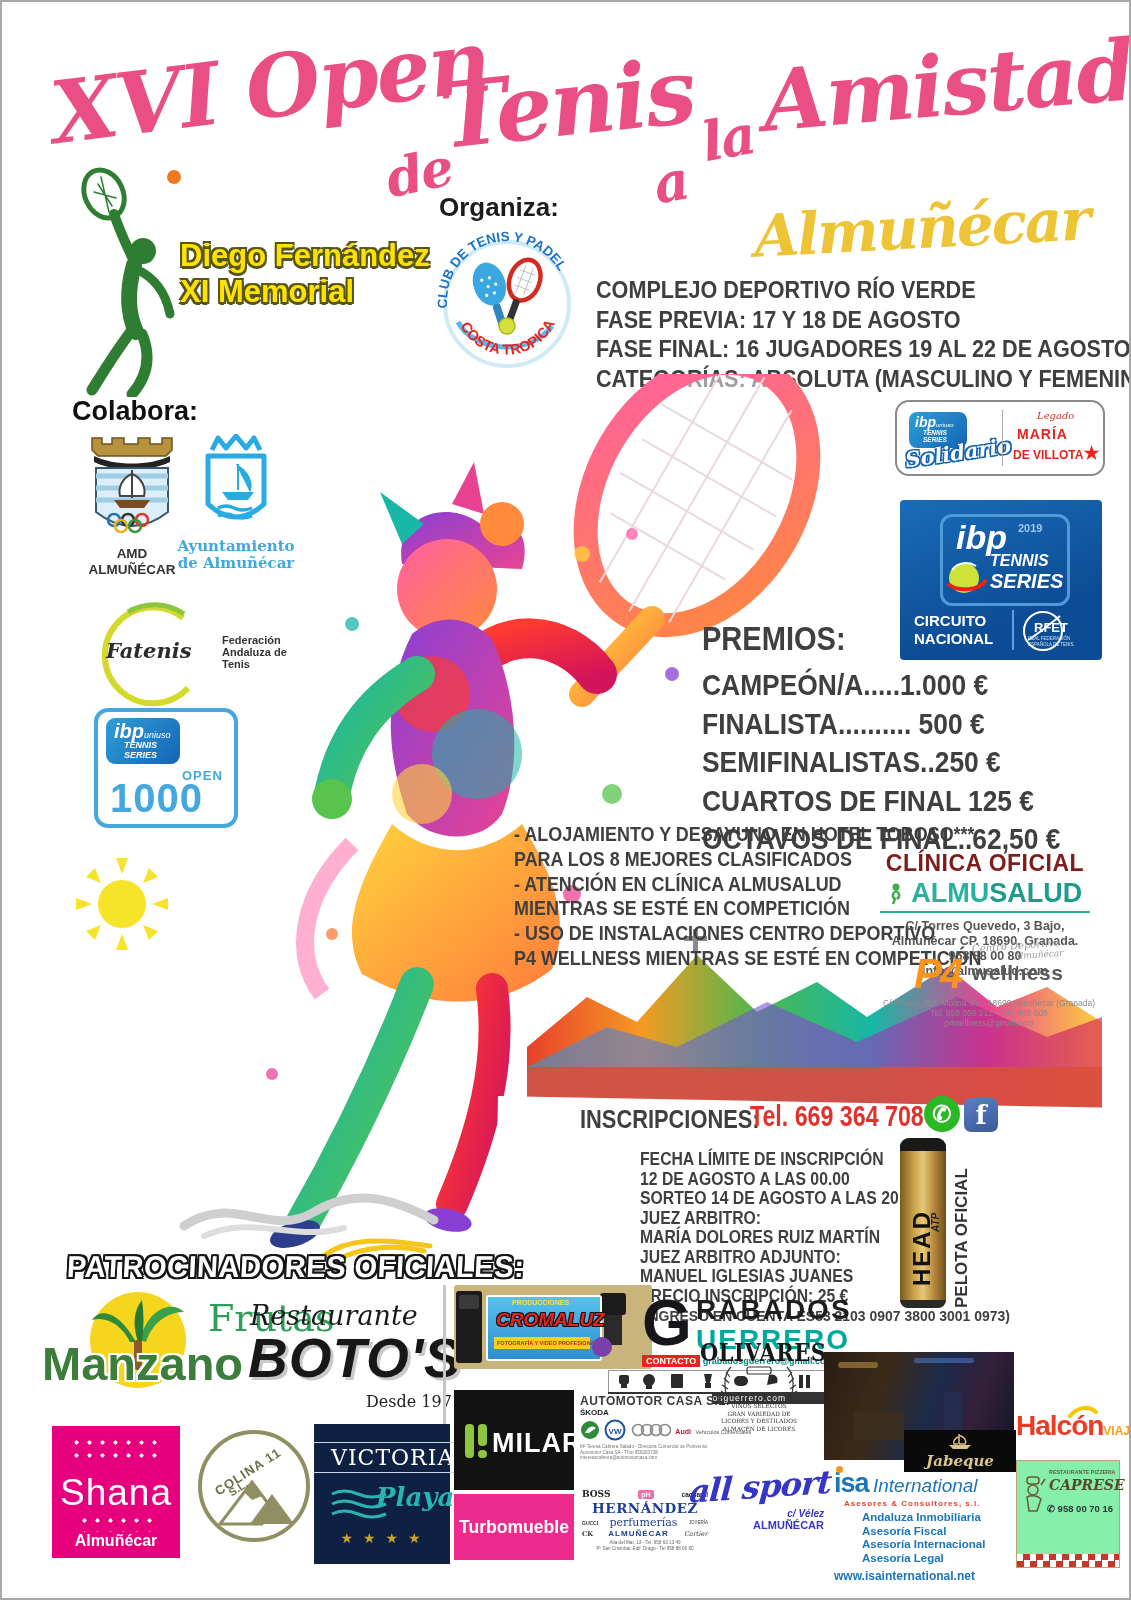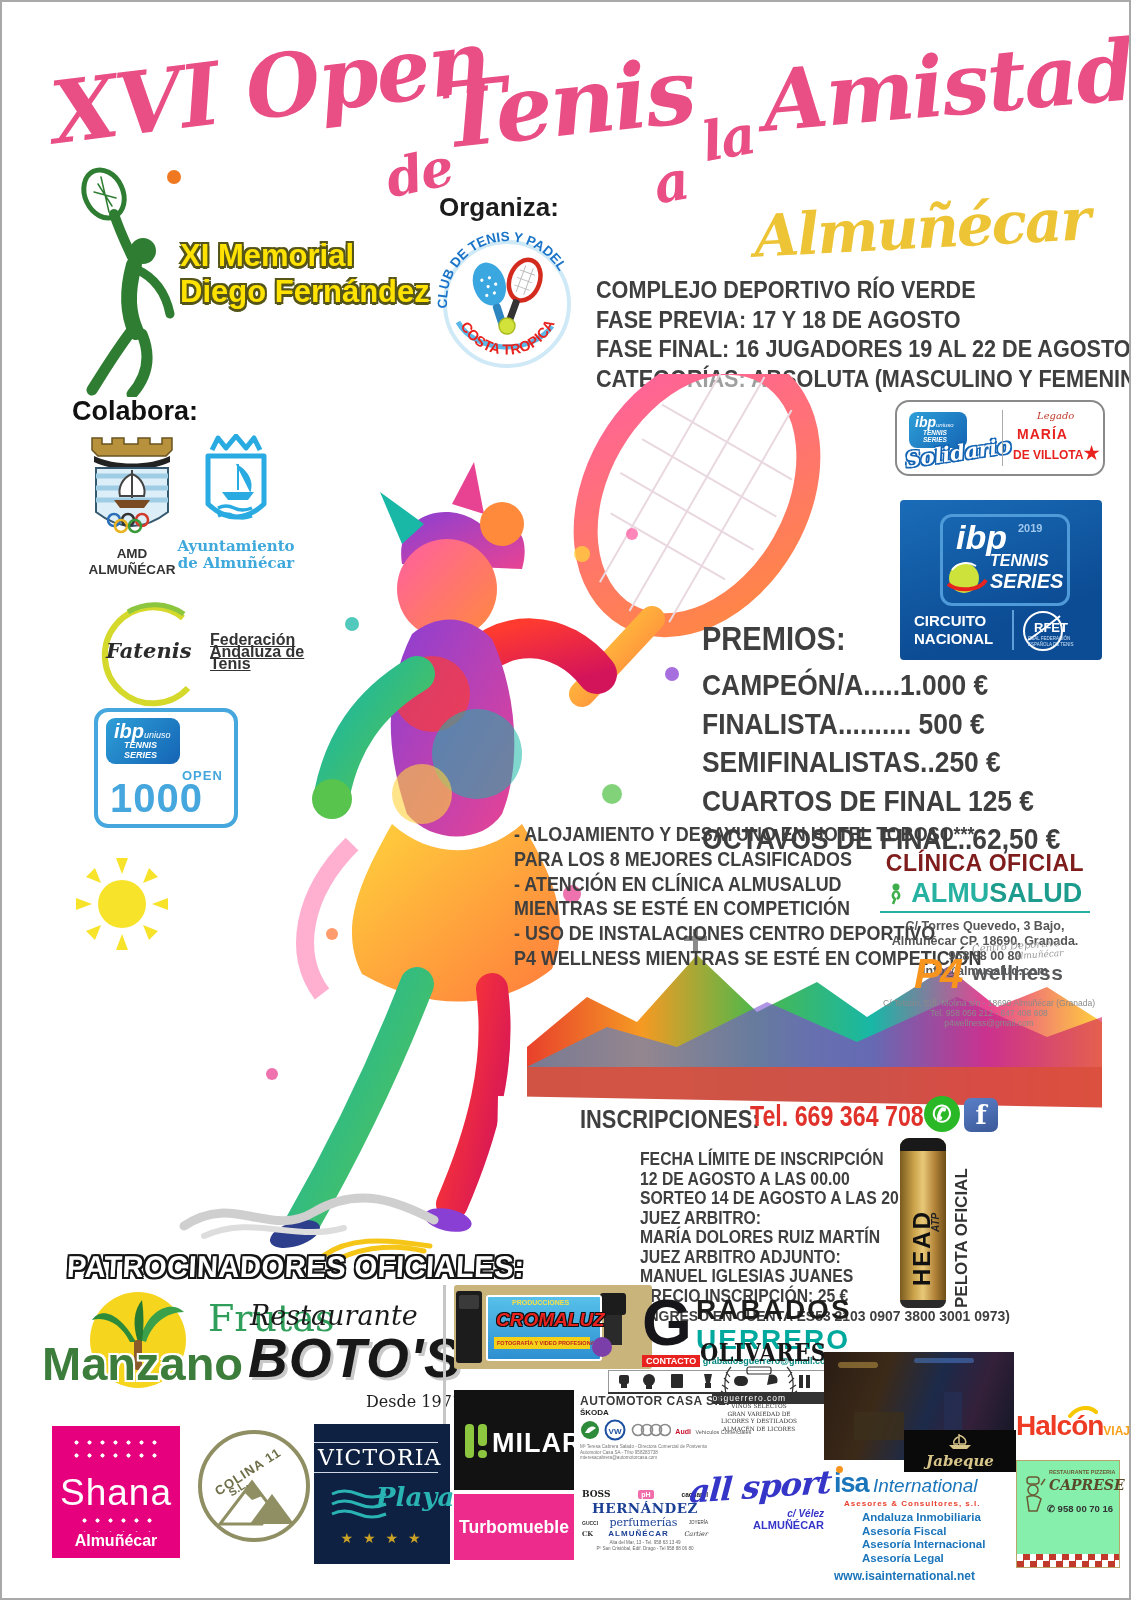--- a/index.html
+++ b/index.html
@@ -36,22 +36,22 @@
       <path d="M80 103 C 72 132 74 152 82 170" stroke-width="16"></path>
       <path d="M82 107 C 102 116 112 132 116 152" stroke-width="9"></path>
       <path d="M78 168 C 60 192 48 212 38 228" stroke-width="11"></path>
       <path d="M88 172 C 98 196 92 216 78 232" stroke-width="11"></path>
     </g>
     <circle cx="89" cy="89" r="13" fill="#2e7d32"></circle>
     <circle cx="120" cy="15" r="7" fill="#f07820"></circle>
   </svg>
 
   <div class="abs outline-yel" style="left:178px;top:236px;font-size:31px;line-height:36px;">
+    <div>Diego Fernández</div>
     <div>XI Memorial</div>
-    <div>Diego Fernández</div>
   </div>
 
   <div class="abs" style="left:437px;top:190px;font-size:26px;font-weight:bold;color:#1c1c1c;">Organiza:</div>
   <svg class="abs" style="left:426px;top:220px;" width="158" height="158" viewBox="0 0 158 158">
     <circle cx="79" cy="82" r="62" fill="#fff" stroke="#cfe9f7" stroke-width="4"></circle>
     <path id="arcT" d="M 20 90 A 60 60 0 1 1 138 90" fill="none"></path>
     <path id="arcB" d="M 30 98 A 52 52 0 0 0 128 98" fill="none"></path>
     <text font-size="13.5" font-weight="bold" fill="#1a74c8" font-family="Liberation Sans,sans-serif"><textPath href="#arcT" startOffset="4">CLUB DE TENIS Y PADEL</textPath></text>
     <path d="M 30 100 A 52 40 0 0 0 124 104" stroke="#5bb8e8" stroke-width="5" fill="none"></path>
     <g transform="rotate(-18 62 64)">
@@ -213,21 +213,21 @@
     <div>de Almuñécar</div>
   </div>
 
   <svg class="abs" style="left:86px;top:596px;" width="120" height="118" viewBox="0 0 120 118">
     <path d="M 95 20 A 48 48 0 1 0 100 90" fill="none" stroke="#d4d92c" stroke-width="6"></path>
     <path d="M 40 14 A 52 52 0 0 1 96 16" fill="none" stroke="#8cc63f" stroke-width="5"></path>
   </svg>
   <div class="abs" style="left:104px;top:636px;font-size:21px;font-style:italic;color:#2b2b2b;font-family:'DejaVu Serif',serif;">
     <span style="color:#2b2b2b;font-weight:bold;">Fatenis</span>
   </div>
-  <div class="abs" style="left:208px;top:632px;font-size:16px;color:#333;line-height:12px;font-weight:bold;text-decoration:underline;">
+  <div class="abs" style="left:220px;top:632px;font-size:11px;color:#333;line-height:12px;font-weight:bold;">
     <div>Federación</div>
     <div>Andaluza de</div>
     <div>Tenis</div>
   </div>
 
   <div class="abs" style="left:92px;top:706px;width:136px;height:112px;border:4px solid #45a7dd;border-radius:14px;background:#fff;">
     <div style="position:absolute;left:8px;top:6px;width:74px;height:46px;background:linear-gradient(135deg,#2e9fd8,#1464b4);border-radius:9px;"></div>
     <div class="abs" style="left:16px;top:8px;font-size:20px;font-style:italic;font-weight:bold;color:#fff;"><span>ibp</span><span style="font-size:9px;font-weight:normal;">uniuso</span></div>
     <div class="abs" style="left:26px;top:28px;font-size:9px;font-style:italic;font-weight:bold;color:#fff;">TENNIS</div>
     <div class="abs" style="left:26px;top:38px;font-size:9px;font-style:italic;font-weight:bold;color:#fff;">SERIES</div>
@@ -432,21 +432,21 @@
     <svg class="abs" style="left:8px;top:30px;" width="88" height="66" viewBox="0 0 88 66">
       <polygon points="10,60 42,18 60,42 52,60" fill="none" stroke="#8f8f63" stroke-width="3"></polygon>
       <polygon points="40,60 62,30 84,60" fill="#8f8f63"></polygon>
       <polygon points="42,18 52,32 42,36 34,28" fill="#8f8f63"></polygon>
     </svg>
     <div class="abs" style="left:8px;top:30px;font-size:13px;font-weight:bold;color:#6f6f4a;transform:rotate(-33deg);letter-spacing:1px;">COLINA 11</div>
     <div class="abs" style="left:26px;top:48px;font-size:11px;font-weight:bold;color:#6f6f4a;transform:rotate(-33deg);">S.L.</div>
   </div>
 
   <div class="abs" style="left:312px;top:1422px;width:136px;height:140px;background:#0e2142;">
-    <div class="abs center" style="left:0;top:18px;width:116px;font-size:22px;color:#fff;font-family:'DejaVu Serif',serif;letter-spacing:1px;border-top:1px solid #cfd6e4;border-bottom:1px solid #cfd6e4;padding:2px 4px;">VICTORIA</div>
+    <div class="abs center" style="left:0;top:18px;width:116px;font-size:22px;color:#fff;font-family:'DejaVu Serif',serif;letter-spacing:1px;border-top:1px solid #cfd6e4;border-bottom:1px solid #cfd6e4;padding:2px 17px;">VICTORIA</div>
     <svg class="abs" style="left:16px;top:62px;" width="58" height="36" viewBox="0 0 58 36">
       <path d="M2 8 Q 14 2 28 8 T 56 8 M2 18 Q 14 12 28 18 T 56 18 M2 28 Q 14 22 28 28 T 56 28" stroke="#2ab3b3" stroke-width="3" fill="none"></path>
     </svg>
     <div class="abs" style="left:62px;top:58px;font-size:26px;font-style:italic;font-weight:bold;color:#2ab3b3;font-family:'DejaVu Serif',serif;">Playa</div>
     <div class="abs center" style="left:0;top:106px;width:136px;font-size:14px;color:#c9a227;letter-spacing:3px;">★ ★ ★ ★</div>
   </div>
 
   <div class="abs" style="left:452px;top:1388px;width:120px;height:100px;background:#121212;">
     <svg class="abs" style="left:10px;top:32px;" width="26" height="38" viewBox="0 0 26 38">
       <rect x="1" y="2" width="9" height="34" rx="4" fill="#8dc63f"></rect>

